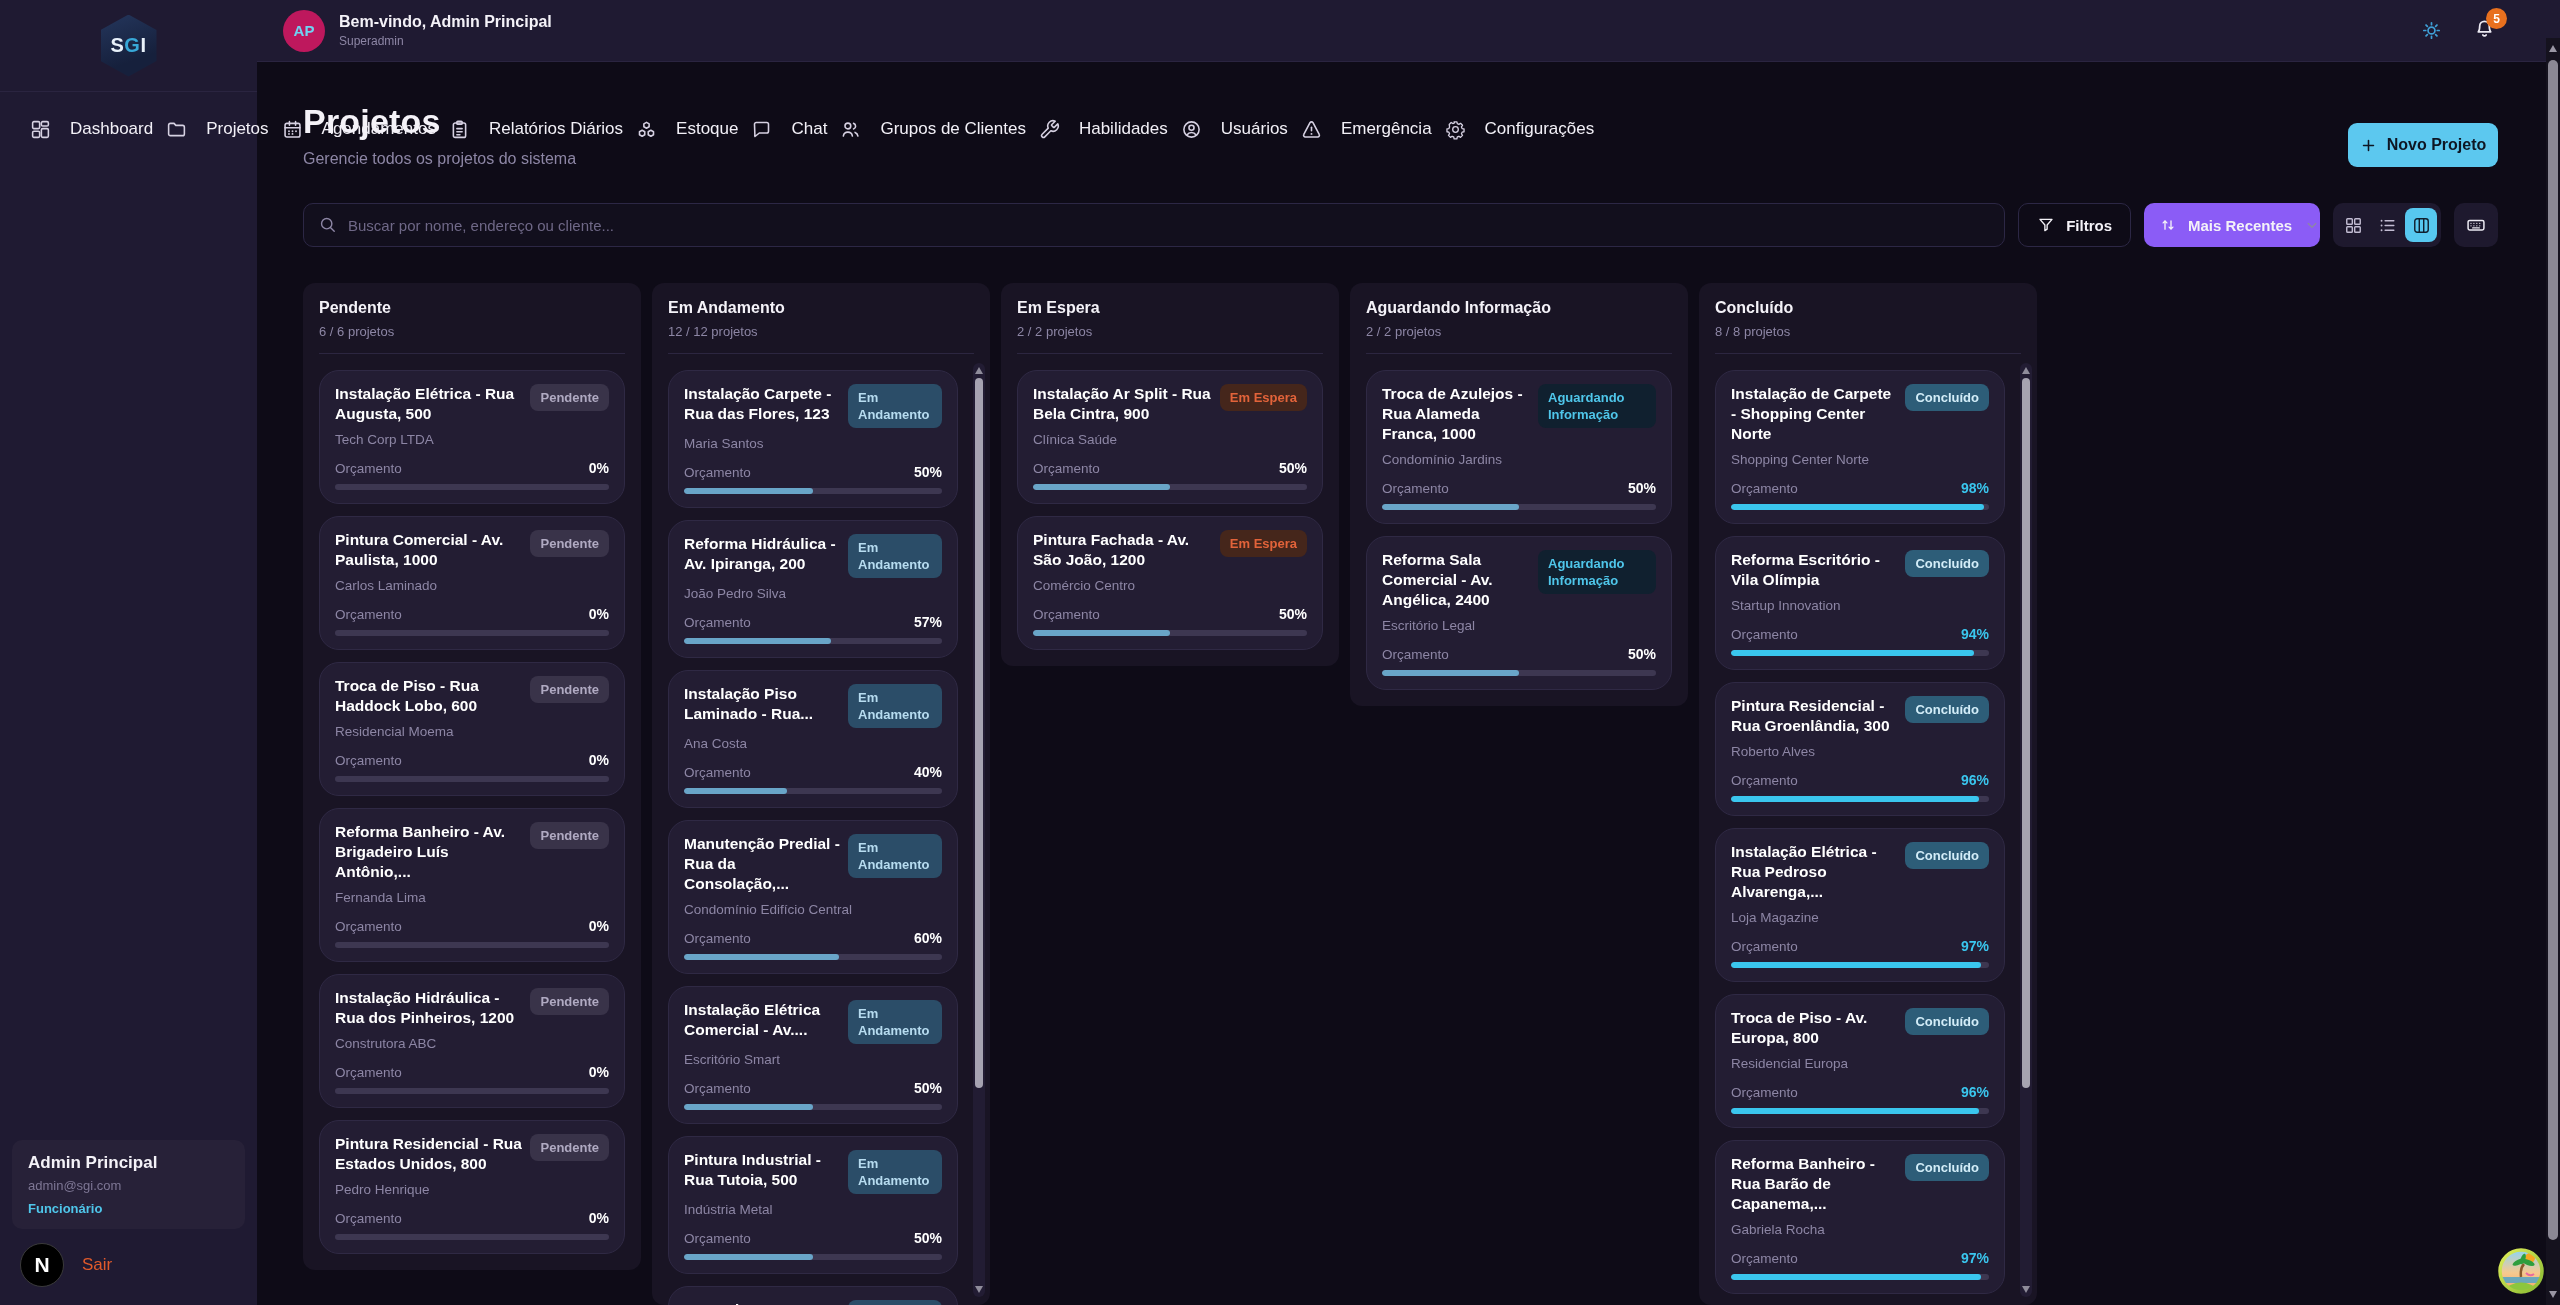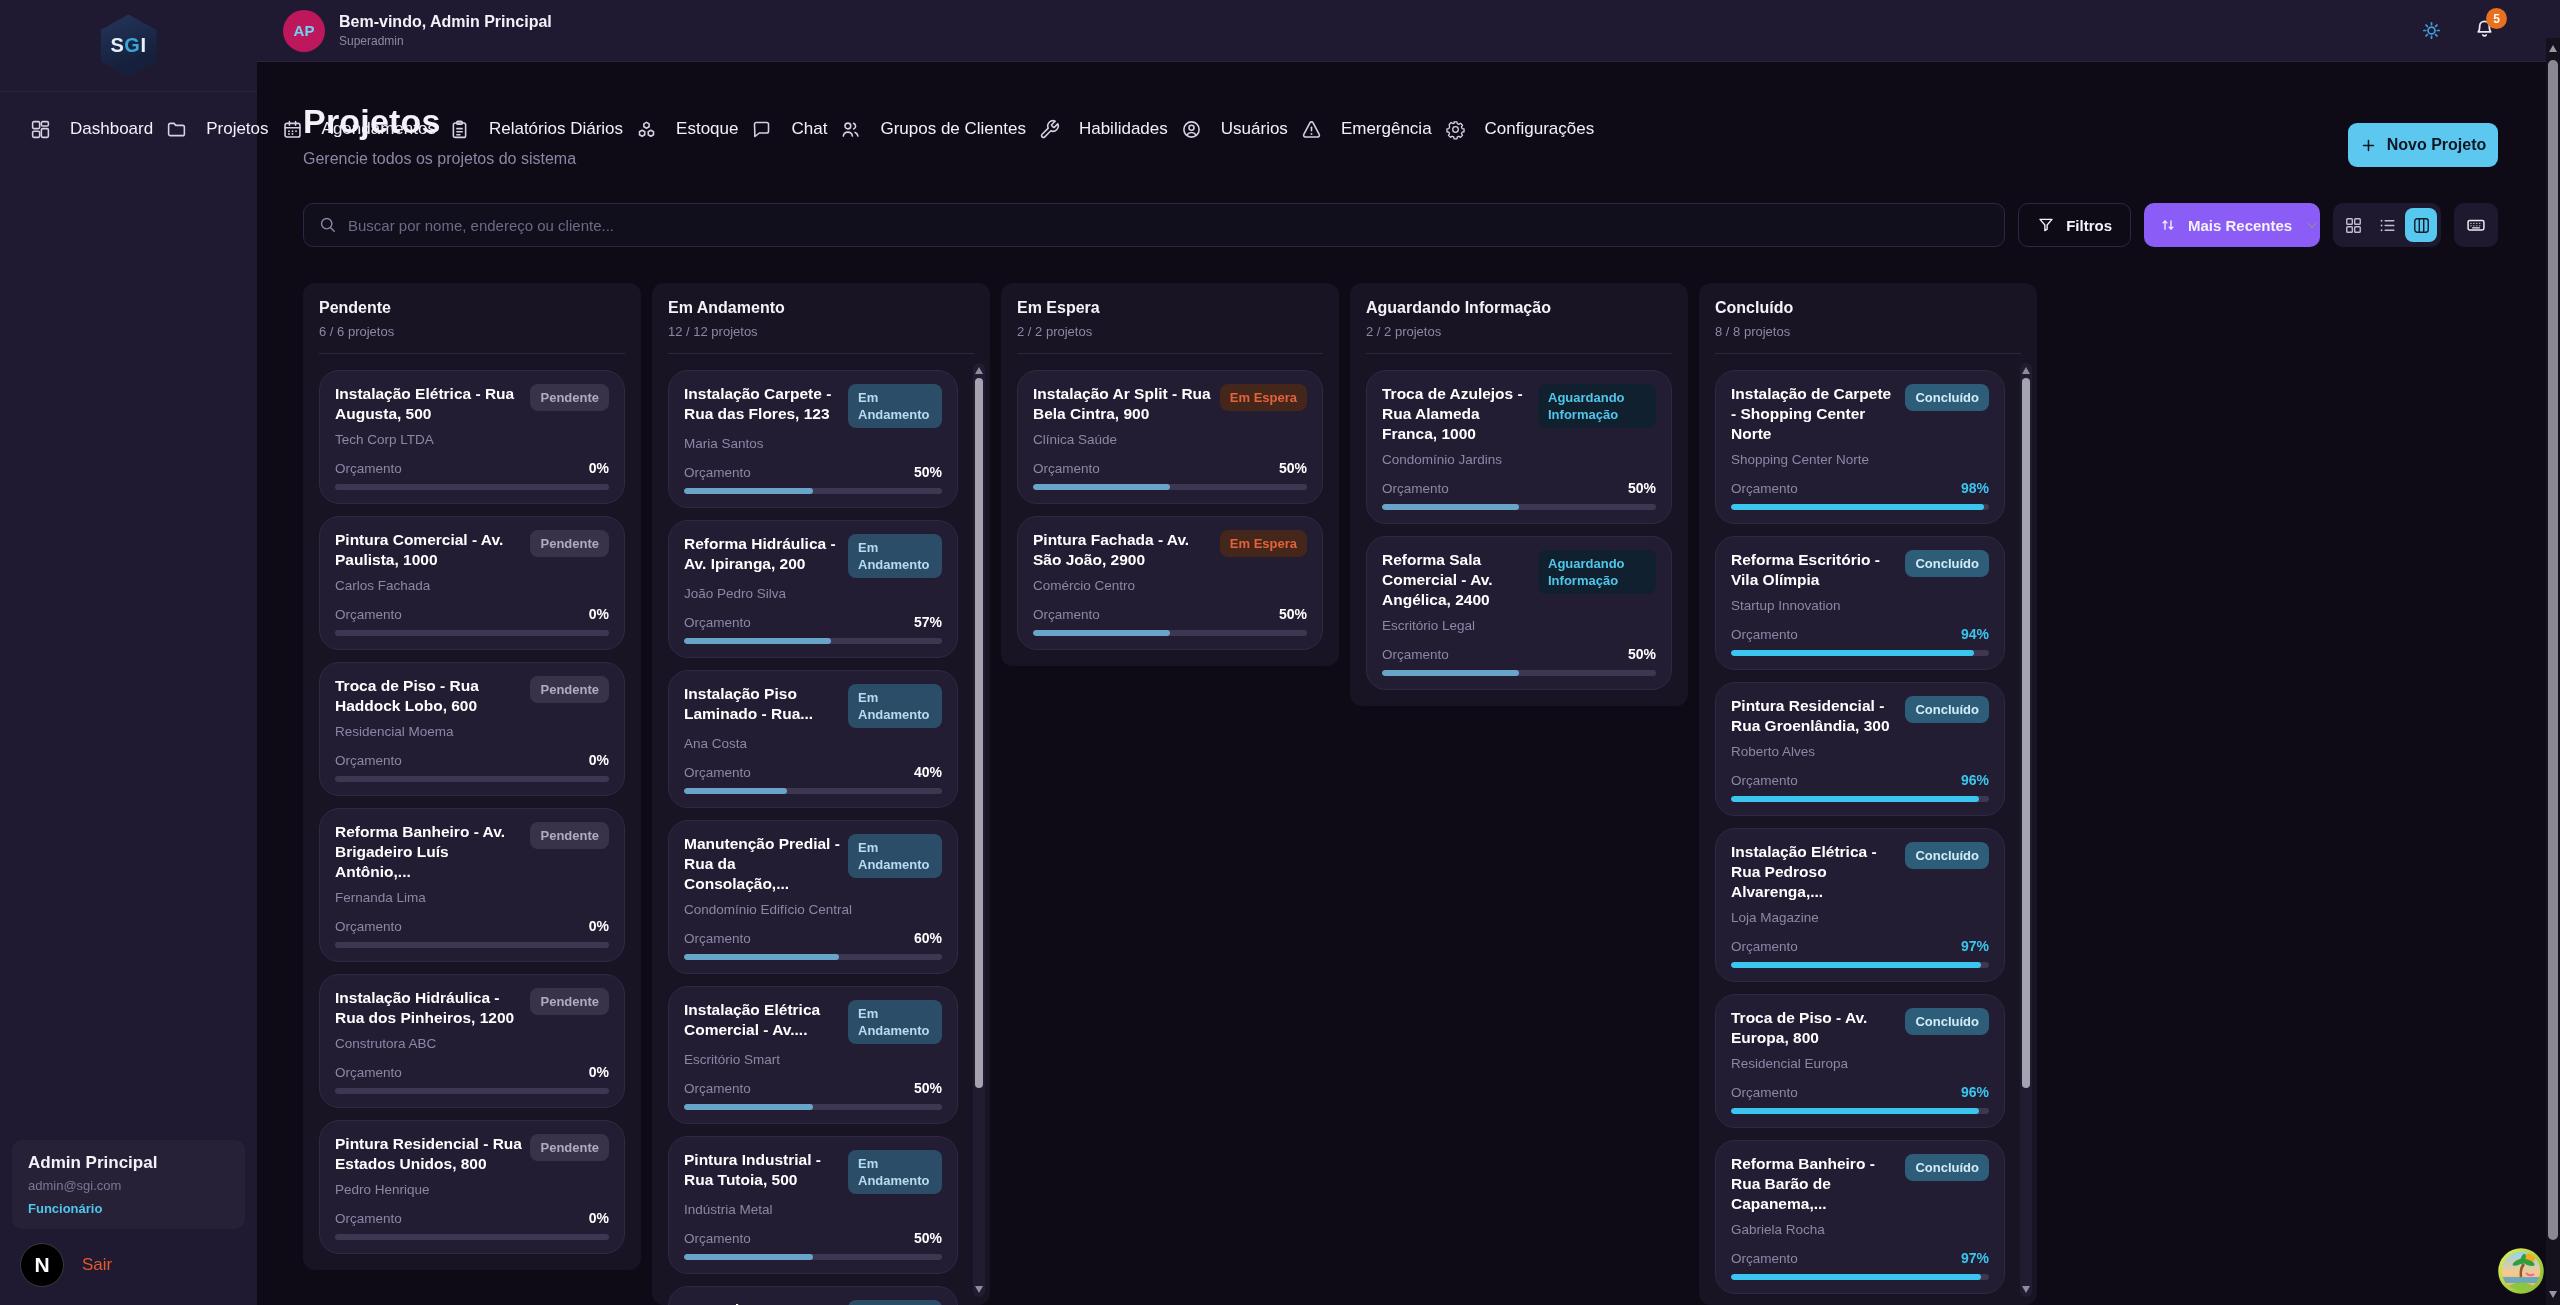--- a/index.html
+++ b/index.html
@@ -386,21 +386,21 @@
             <span class="budget-label">Orçamento</span>
             <span class="budget-pct">0%</span>
           </div>
           <div class="progress"></div>
         </div>
         <div class="card">
           <div class="card-top">
             <div class="card-title">Pintura Comercial - Av. Paulista, 1000</div>
             <span class="badge b-pendente">Pendente</span>
           </div>
-          <div class="card-client">Carlos Fachada</div>
+          <div class="card-client">Carlos Laminado</div>
           <div class="budget-row">
             <span class="budget-label">Orçamento</span>
             <span class="budget-pct">0%</span>
           </div>
           <div class="progress"></div>
         </div>
         <div class="card">
           <div class="card-top">
             <div class="card-title">Troca de Piso - Rua Haddock Lobo, 600</div>
             <span class="badge b-pendente">Pendente</span>
@@ -566,21 +566,21 @@
           <div class="budget-row">
             <span class="budget-label">Orçamento</span>
             <span class="budget-pct">50%</span>
           </div>
           <div class="progress">
             <div class="fill f-blue" style="width: 50%;"></div>
           </div>
         </div>
         <div class="card">
           <div class="card-top">
-            <div class="card-title">Pintura Fachada - Av. São João, 2900</div>
+            <div class="card-title">Pintura Fachada - Av. São João, 1200</div>
             <span class="badge b-espera wrap">Em Espera</span>
           </div>
           <div class="card-client">Comércio Centro</div>
           <div class="budget-row">
             <span class="budget-label">Orçamento</span>
             <span class="budget-pct">50%</span>
           </div>
           <div class="progress">
             <div class="fill f-blue" style="width: 50%;"></div>
           </div>

